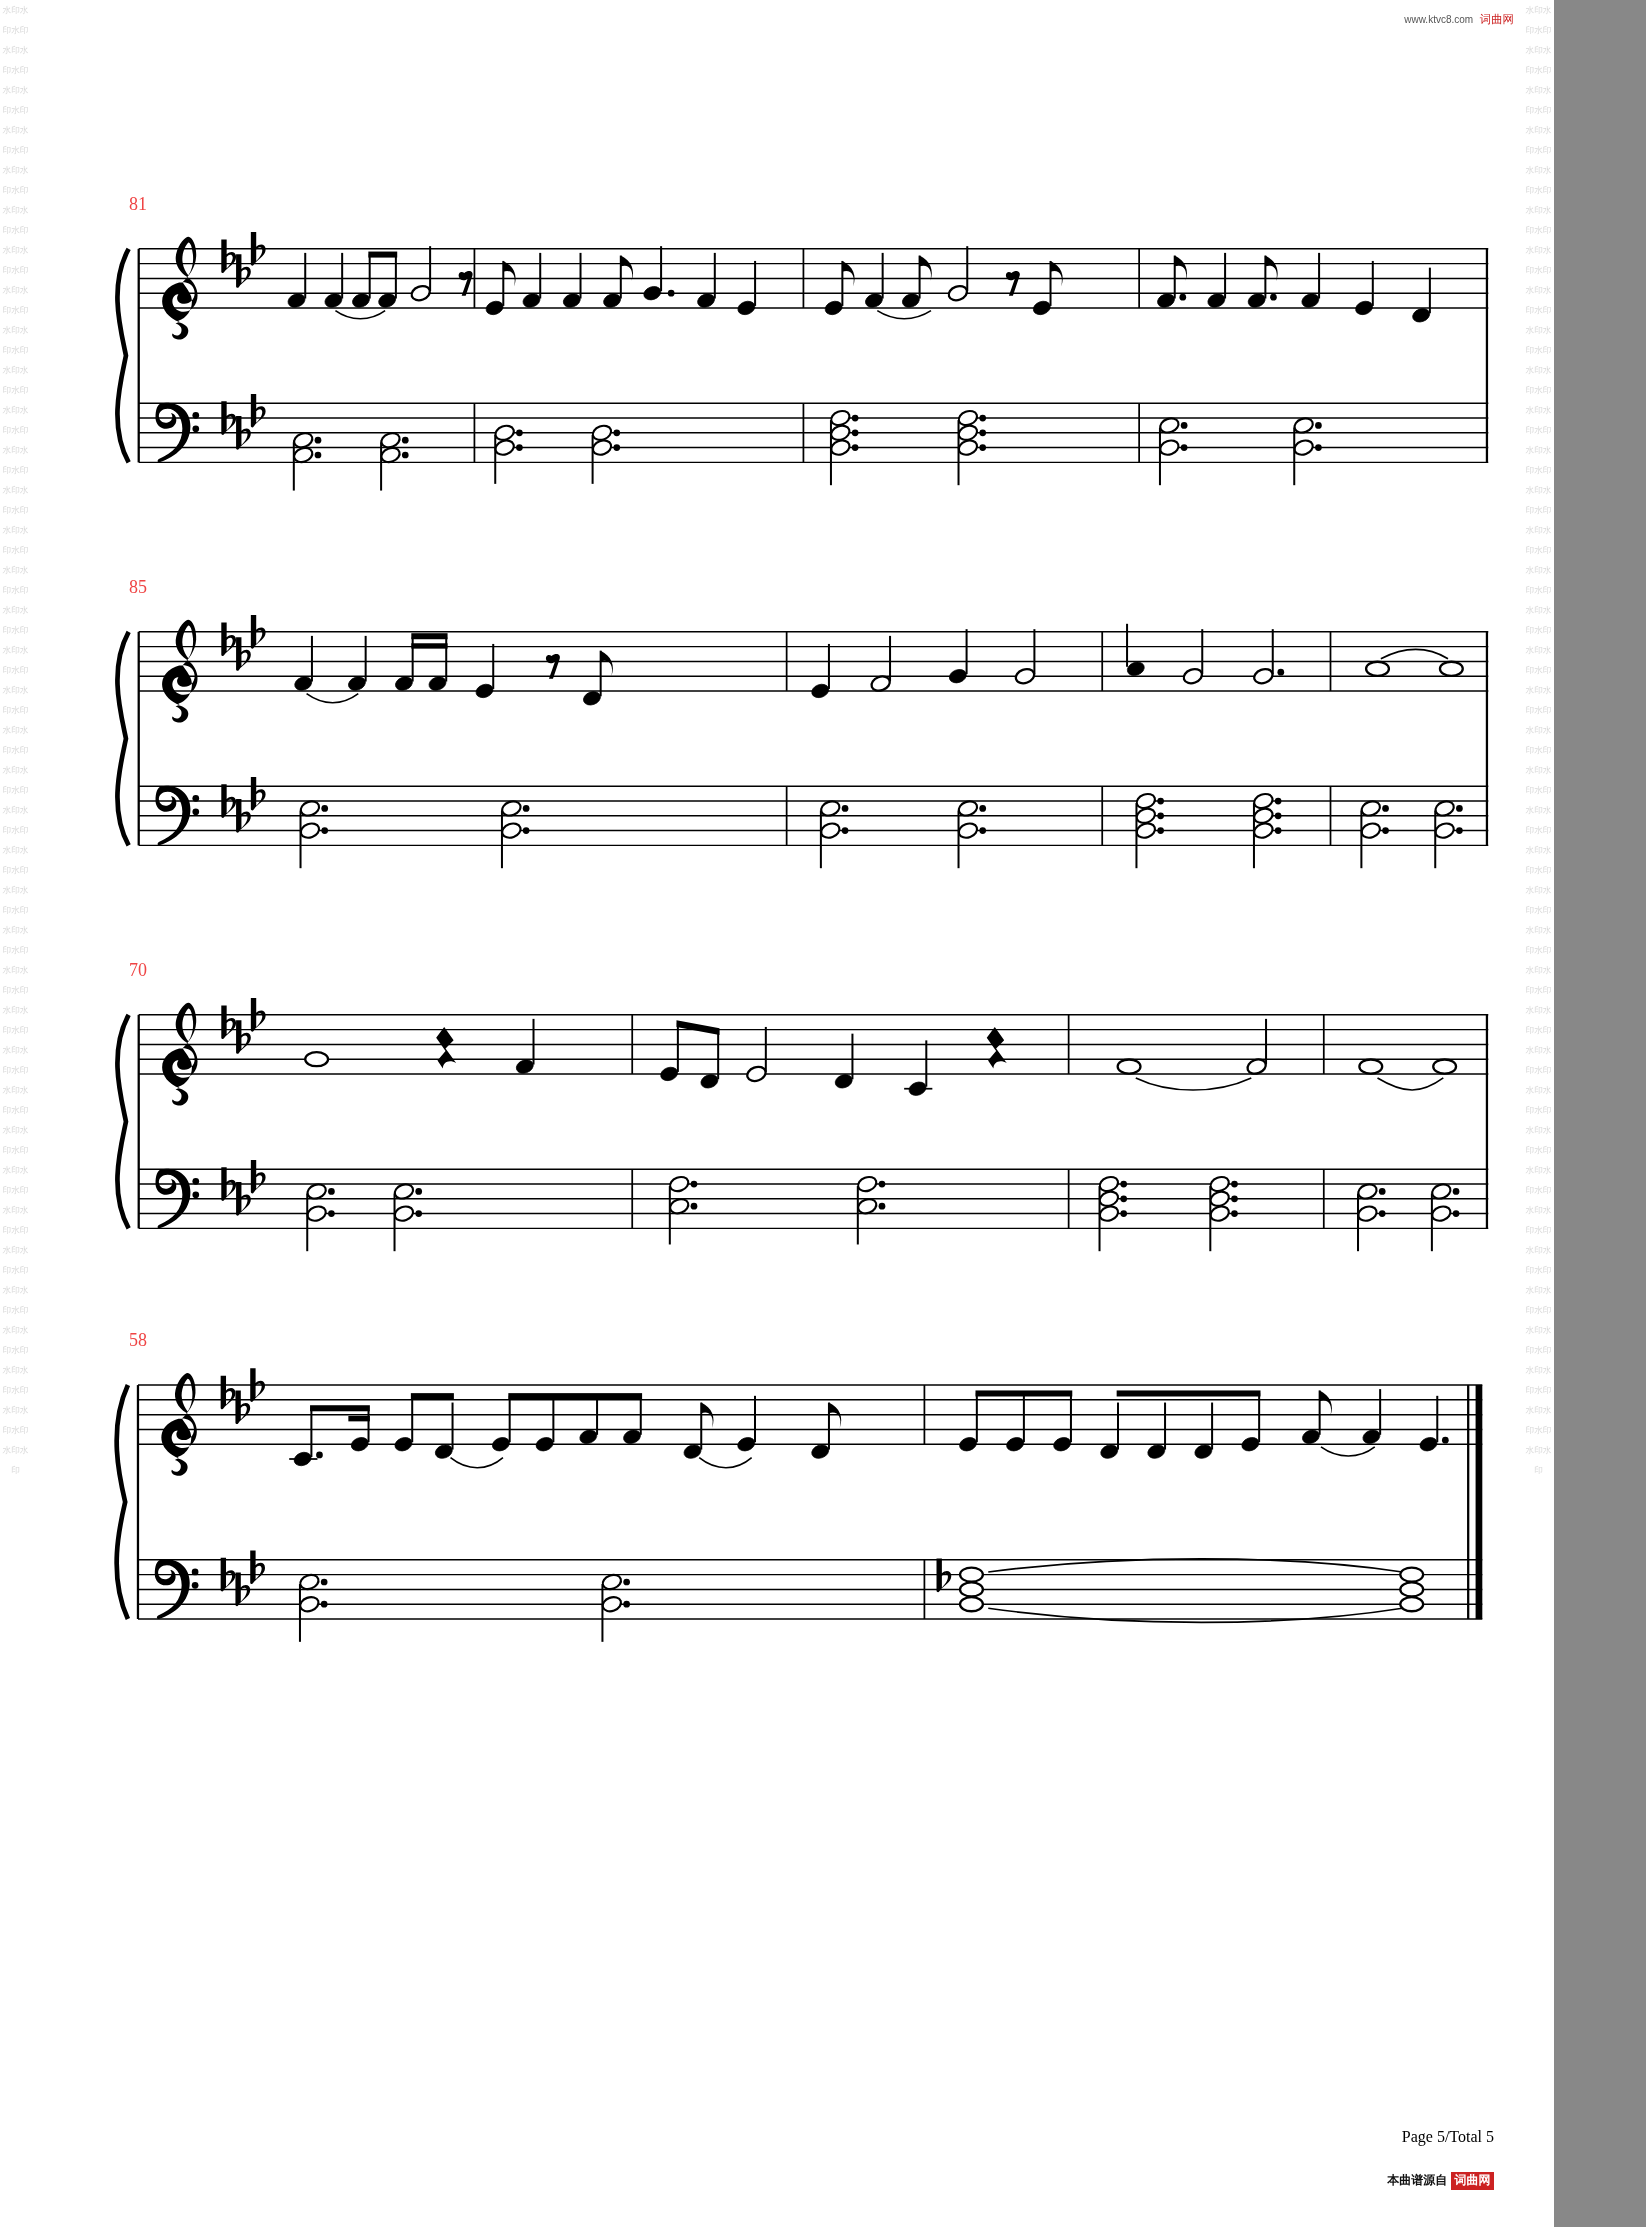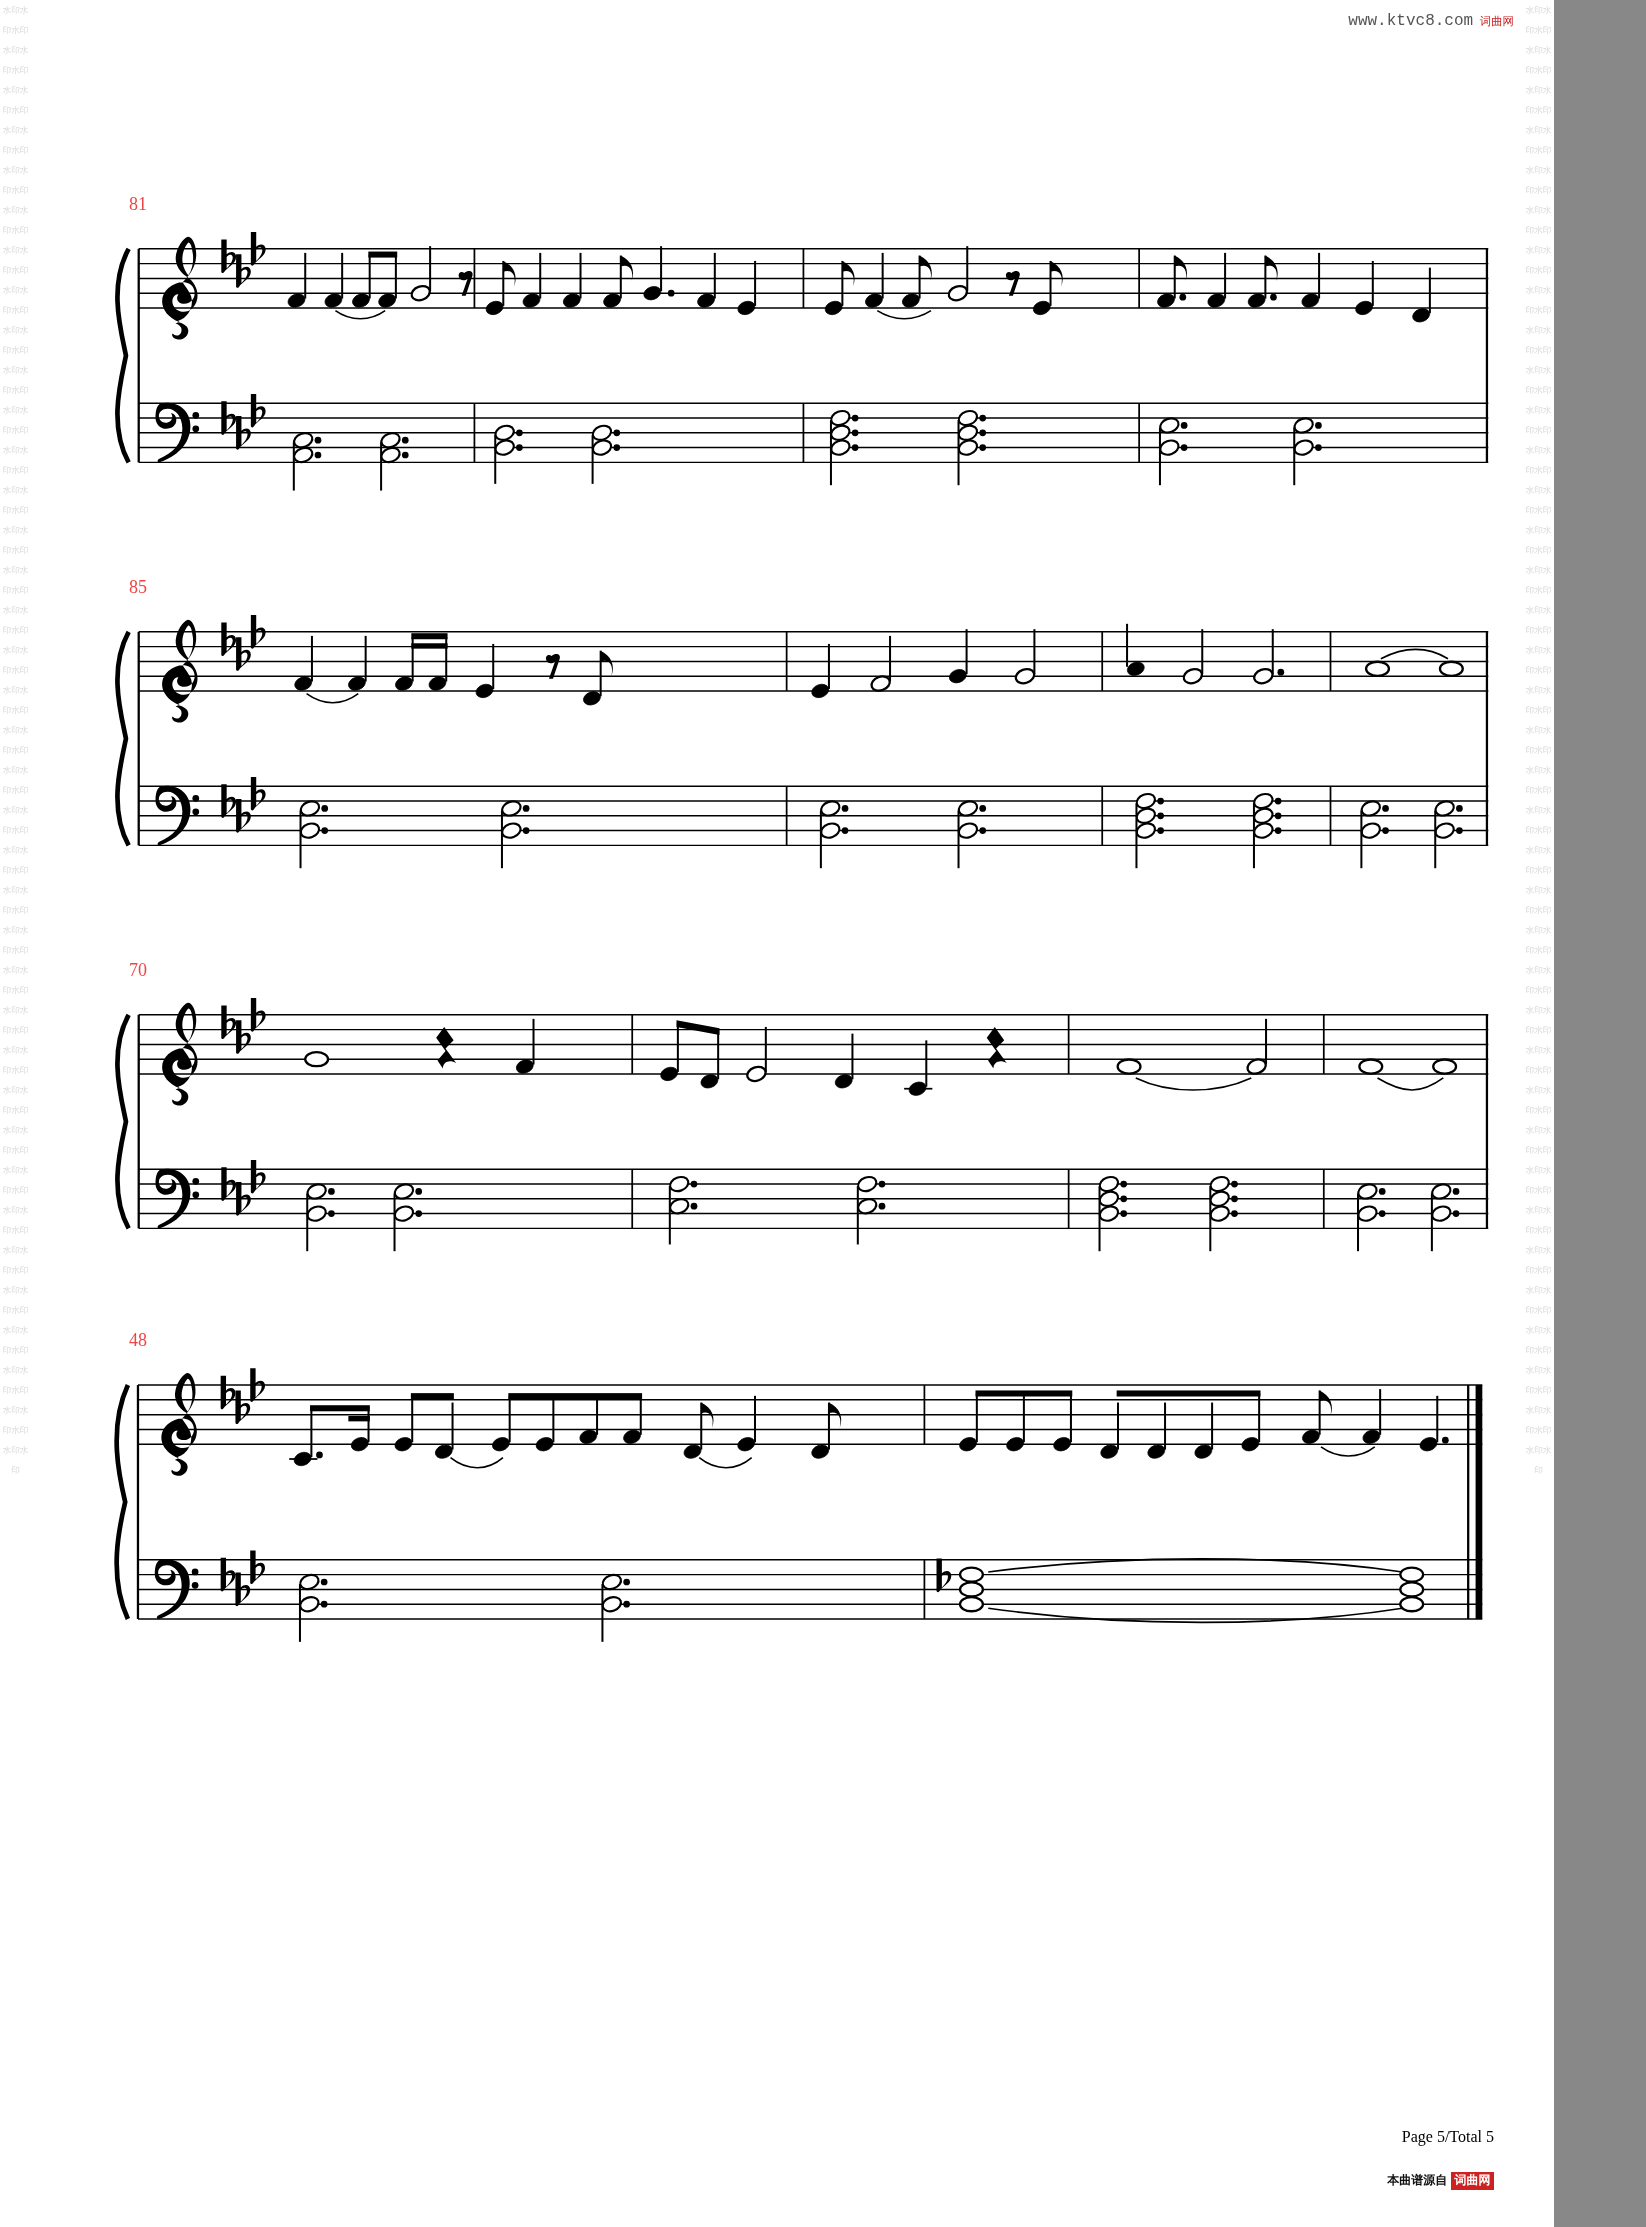--- a/index.html
+++ b/index.html
@@ -39,21 +39,21 @@
   .top-source {
     position: absolute;
     top: 12px;
     right: 40px;
     display: flex;
     align-items: center;
     gap: 6.7px;
     font-size: 11.4px;
     color: #444;
   }
-  .top-source .url { color: #555; font-family: Liberation Mono, monospace; font-size: 16px;}
+  .top-source .url { color: #555; font-family: Liberation Sans, sans-serif; font-size: 10px;}
   .top-source .cn { color: #cc2222; font-family: "Liberation Sans", sans-serif; font-size: 11.4px;}
 
   
   .page-footer {
     position: absolute;
     right: 60px;
     bottom: 81px;
     font-size: 16px;
     color: #000;
     font-family: "Liberation Serif", serif;
@@ -737,21 +737,21 @@
           </g>
       </g>
       <g fill="none" stroke="#000" stroke-width="2.4">
         <path d="M1540,134 C1590,158 1660,158 1712,134"></path>
         <path d="M1900,134 C1940,158 1965,158 1998,134"></path>
       </g>
     </svg>
   </div>
 
   <div class="system" style="top: 1358px;">
-    <div class="measure-number">48</div>
+    <div class="measure-number">58</div>
     <svg class="staff-svg" width="1425" height="323" viewBox="0 0 2120 480" xmlns="http://www.w3.org/2000/svg">
       <g stroke="#000" stroke-width="2.2">
         <line x1="55" y1="40" x2="2055" y2="40"></line>
           <line x1="55" y1="62" x2="2055" y2="62"></line>
         <line x1="55" y1="84" x2="2055" y2="84"></line>
           <line x1="55" y1="106" x2="2055" y2="106"></line>
         <line x1="55" y1="128" x2="2055" y2="128"></line>
         <line x1="55" y1="300" x2="2055" y2="300"></line>
           <line x1="55" y1="322" x2="2055" y2="322"></line>
         <line x1="55" y1="344" x2="2055" y2="344"></line>

